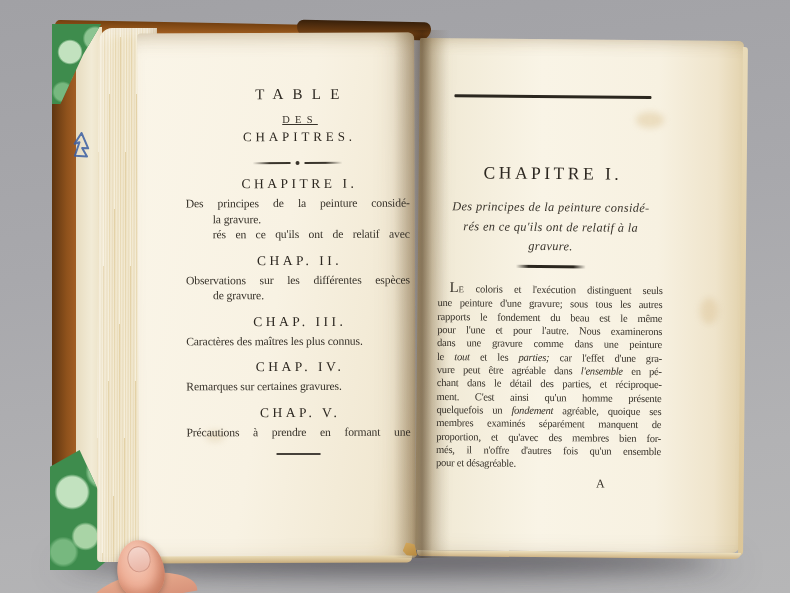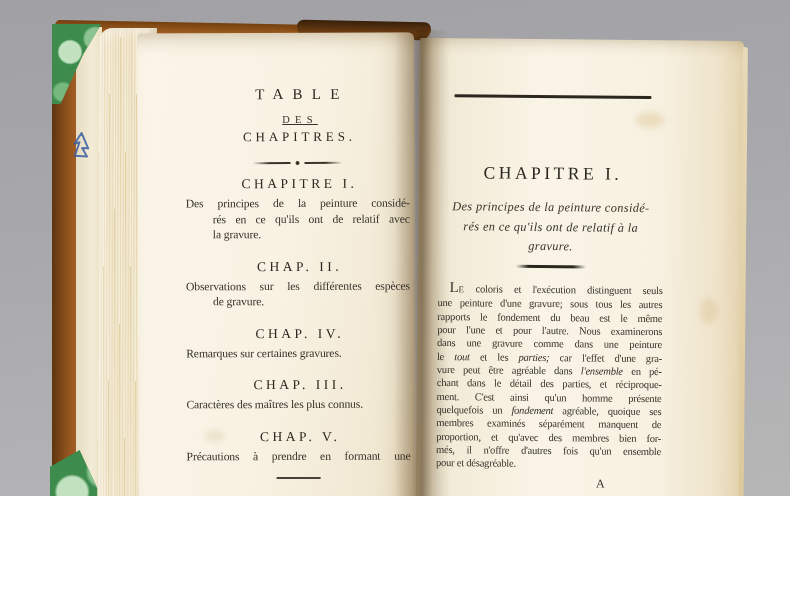--- a/index.html
+++ b/index.html
@@ -1,18 +1,18 @@
 <!DOCTYPE html>
 <html><head>
 <meta charset="utf-8">
 <style>
   html,body { margin:0; padding:0; }
   .stage {
     position: relative;
-    width: 790px; height: 496px;
+    width: 790px; height: 593px;
     overflow: hidden;
     background: linear-gradient(172deg, #a1a1a5 0%, #a8a8ac 40%, #b2b2b4 78%, #b6b6b7 100%);
     font-family: "Liberation Serif", "DejaVu Serif", serif;
   }
   .abs { position: absolute; }
 
   
   .book-shadow  { left:72px; top:548px; width:640px; height:24px; background:rgba(42,40,46,.52); filter:blur(11px); border-radius:50%; }
   .book-shadow2 { left:52px; top:555px; width:690px; height:22px; background:rgba(50,48,55,.30); filter:blur(15px); border-radius:50%; }
 
@@ -63,21 +63,21 @@
   .lp-text { left:186px; top:36px; width:224px; height:522px; transform:rotate(-.2deg); }
   .t-table     { top:50px;  left:0; right:0; font-size:15px;   letter-spacing:.62em; padding-left:.62em; color:#2e2922; }
   .t-des       { top:78px;  left:0; right:0; font-size:10.5px; letter-spacing:.5em;  padding-left:.5em;text-decoration:underline; }
   .t-chapitres { top:93px;  left:0; right:0; font-size:13px; letter-spacing:.3em;  padding-left:.3em; color:#2c2720; }
   .ornament { top:125px; left:0; right:0; display:flex; align-items:center; justify-content:center; gap:5px; }
   .orn-line { width:38px; height:2px; background:linear-gradient(90deg, rgba(58,53,44,0), #3a352c 30%, #3a352c 70%, rgba(58,53,44,0)); }
   .orn-line.l { background:linear-gradient(90deg, rgba(58,53,44,0), #3a352c 45%, #3a352c); }
   .orn-line.r { background:linear-gradient(270deg, rgba(58,53,44,0), #3a352c 45%, #3a352c); }
   .orn-dot { width:4px; height:4px; border-radius:50%; background:#3a352c; }
   #toc-entries { top:140px; left:0; right:0; }
-  .chap-entry + .chap-entry { margin-top:16px; }
+  .chap-entry + .chap-entry { margin-top:10px; }
   .chap-head { font-size:13.5px; line-height:16px; letter-spacing:.26em; padding-left:.26em; text-align:center; color:#2c2720; margin-bottom:4px; }
   .chap-line { font-size:11.7px; line-height:15.5px; letter-spacing:-.15px; white-space:nowrap; text-align:justify; text-align-last:justify; }
   .chap-line.cont { margin-left:27px; }
   .chap-line.last { text-align-last:left; }
   .toc-rule { margin:13px auto 0; width:44px; height:2px; background:#46413a; }
 
   
   .rp-text { left:440px; top:40px; width:225px; height:505px; transform:rotate(.55deg); transform-origin:left top; }
   .top-rule { top:54px; left:15px; width:197px; height:2.5px; background:#2b271f; border-radius:1px; }
   .rp-head { top:122px; left:0; right:0; font-size:17.5px; letter-spacing:.2em; padding-left:.2em; color:#2c2720; }
@@ -142,35 +142,35 @@
     <div class="abs center t-chapitres">CHAPITRES.</div>
     <div class="abs ornament">
       <div class="orn-line l"></div>
       <div class="orn-dot"></div>
       <div class="orn-line r"></div>
     </div>
     <div class="abs" id="toc-entries">
         <div class="chap-entry">
           <div class="chap-head">CHAPITRE I.</div>
           <div class="chap-line">Des principes de la peinture considé-</div>
+          <div class="chap-line cont last">la gravure.</div>
           <div class="chap-line cont">rés en ce qu'ils ont de relatif avec</div>
-          <div class="chap-line cont last">la gravure.</div>
         </div>
         <div class="chap-entry">
           <div class="chap-head">CHAP. II.</div>
           <div class="chap-line">Observations sur les différentes espèces</div>
           <div class="chap-line cont last">de gravure.</div>
         </div>
         <div class="chap-entry">
+          <div class="chap-head">CHAP. III.</div>
+          <div class="chap-line last">Caractères des maîtres les plus connus.</div>
+        </div>
+        <div class="chap-entry">
           <div class="chap-head">CHAP. IV.</div>
           <div class="chap-line last">Remarques sur certaines gravures.</div>
-        </div>
-        <div class="chap-entry">
-          <div class="chap-head">CHAP. III.</div>
-          <div class="chap-line last">Caractères des maîtres les plus connus.</div>
         </div>
         <div class="chap-entry">
           <div class="chap-head">CHAP. V.</div>
           <div class="chap-line">Précautions à prendre en formant une</div>
         </div>
         <div class="toc-rule"></div>
       </div>
   </div>
 
   <div class="abs txt rp-text">

